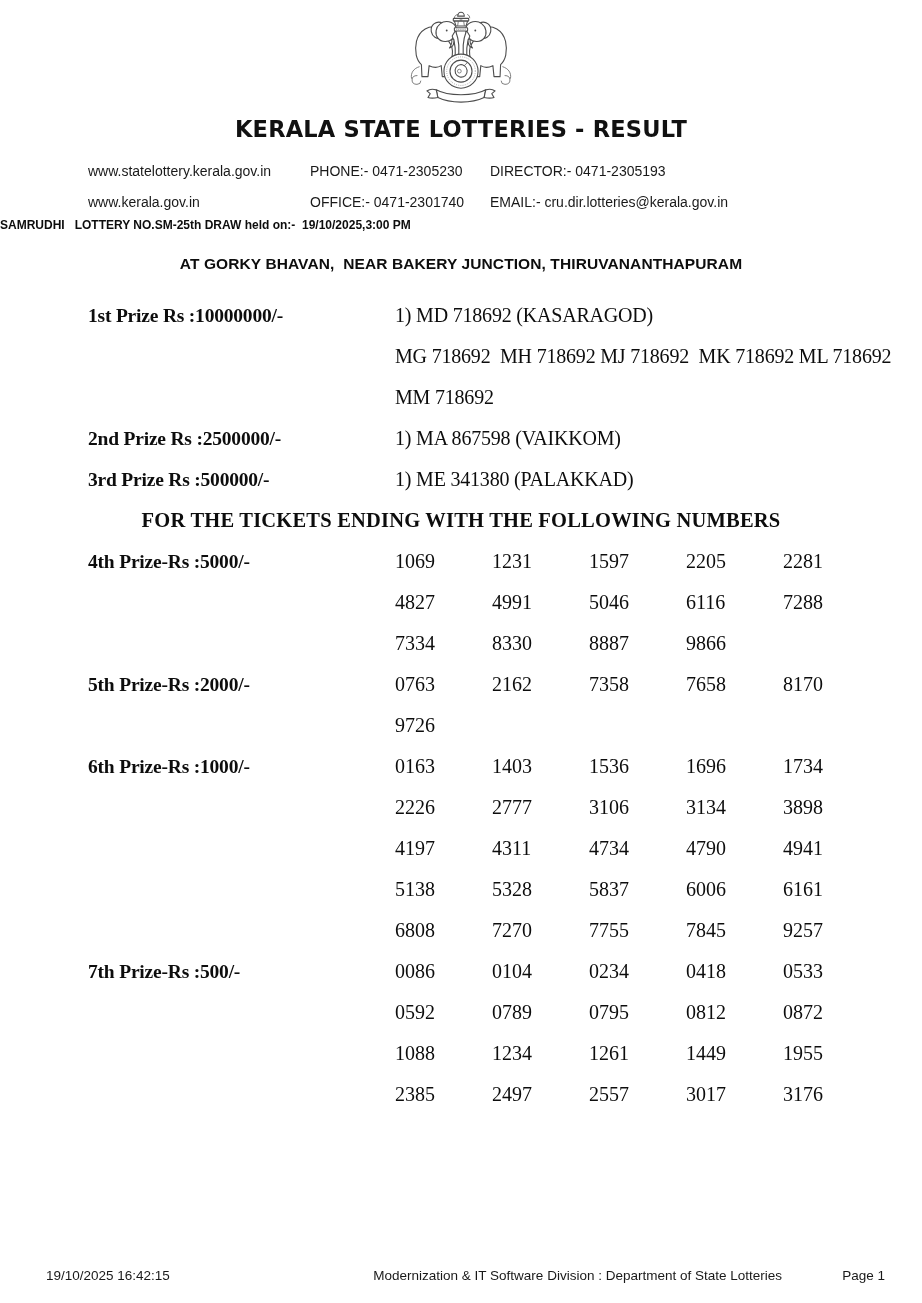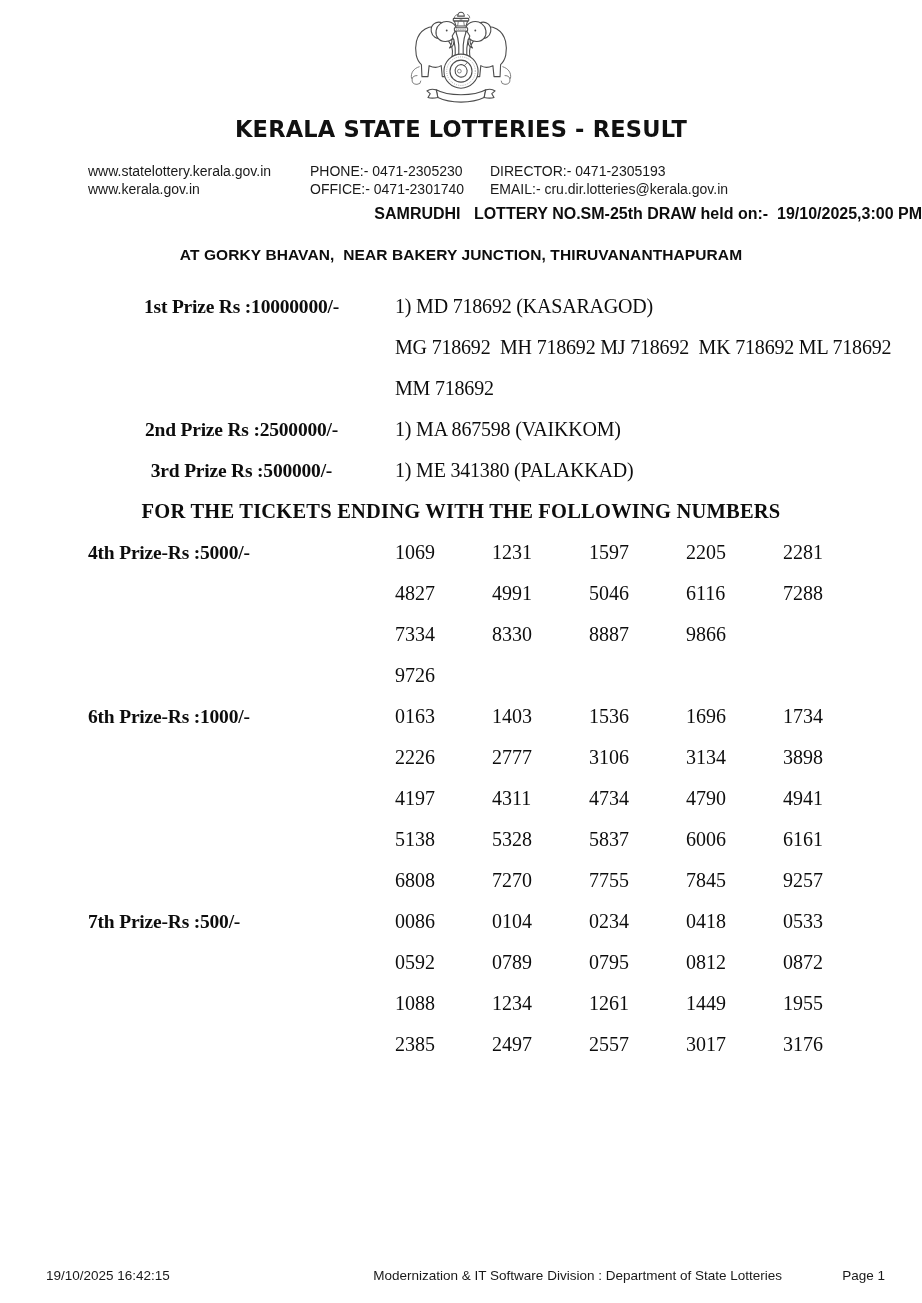--- a/index.html
+++ b/index.html
@@ -6,24 +6,24 @@
   html,body { width:922px; height:1303px; background:#ffffff; color:#0d0d0d;
               font-family:"Liberation Sans", sans-serif; overflow:hidden; position:relative; }
   .doc { position:relative; width:922px; height:1000px; }
 
   .emblem-wrap { padding-top:6px; display:flex; justify-content:center; height:112px; }
 
   .title { margin-top:4px; text-align:center; font-family:"DejaVu Sans", sans-serif;
            font-weight:bold; font-size:22.5px; letter-spacing:0.2px; color:#111; }
 
   .contact-grid { margin:21px 0 0 88px; display:grid;
-                  grid-template-columns:222px 180px auto; row-gap:1px;
+                  grid-template-columns:222px 180px auto; row-gap:14px;
                   font-size:14px; line-height:17px; color:#191919; }
 
-  .draw-line { margin-top:7px; text-align:right; font-weight:bold; font-size:16px;
+  .draw-line { margin-top:7px; text-align:left; font-weight:bold; font-size:12px;
                white-space:pre; color:#0d0d0d; }
   .venue-line { margin-top:23px; text-align:center; font-weight:bold; font-size:15.5px;
                 white-space:pre; color:#0d0d0d; letter-spacing:0.1px; }
 
   .sections { margin-left:88px; }
   .prow { display:flex; align-items:center; height:41px; }
   .plabel { flex:0 0 307px; font-family:"Liberation Serif", serif; font-weight:bold;
             font-size:19.5px; letter-spacing:-0.2px; }
   .pval { font-family:"Liberation Serif", serif; font-size:20px; white-space:pre;
           letter-spacing:-0.2px; }
@@ -106,21 +106,21 @@
     <span>PHONE:- 0471-2305230</span>
     <span>DIRECTOR:- 0471-2305193</span>
     <span>www.kerala.gov.in</span>
     <span>OFFICE:- 0471-2301740</span>
     <span>EMAIL:- cru.dir.lotteries@kerala.gov.in</span>
   </div>
 
   <div class="draw-line">SAMRUDHI   LOTTERY NO.SM-25th DRAW held on:-  19/10/2025,3:00 PM</div>
   <div class="venue-line">AT GORKY BHAVAN,  NEAR BAKERY JUNCTION, THIRUVANANTHAPURAM</div>
 
-  <div class="sections" id="top-prizes" style="margin-top:22px;text-align:center;">
+  <div class="sections" id="top-prizes" style="margin-top:22px;">
       <div class="prow">
         <span class="plabel">1st Prize Rs :10000000/-</span>
         <span class="pval">1) MD 718692 (KASARAGOD)</span>
       </div>
       <div class="prow">
         <span class="plabel"></span>
         <span class="pval">MG 718692  MH 718692 MJ 718692  MK 718692 ML 718692</span>
       </div>
       <div class="prow">
         <span class="plabel"></span>
@@ -156,20 +156,28 @@
         <span class="num">7288</span>
       </div>
       <div class="prow">
         <span class="plabel"></span>
         <span class="num">7334</span>
         <span class="num">8330</span>
         <span class="num">8887</span>
         <span class="num">9866</span>
       </div>
       <div class="prow">
+        <span class="plabel">5th Prize-Rs :2000/-</span>
+        <span class="num">0763</span>
+        <span class="num">2162</span>
+        <span class="num">7358</span>
+        <span class="num">7658</span>
+        <span class="num">8170</span>
+      </div>
+      <div class="prow">
         <span class="plabel"></span>
         <span class="num">9726</span>
       </div>
       <div class="prow">
         <span class="plabel">6th Prize-Rs :1000/-</span>
         <span class="num">0163</span>
         <span class="num">1403</span>
         <span class="num">1536</span>
         <span class="num">1696</span>
         <span class="num">1734</span>

